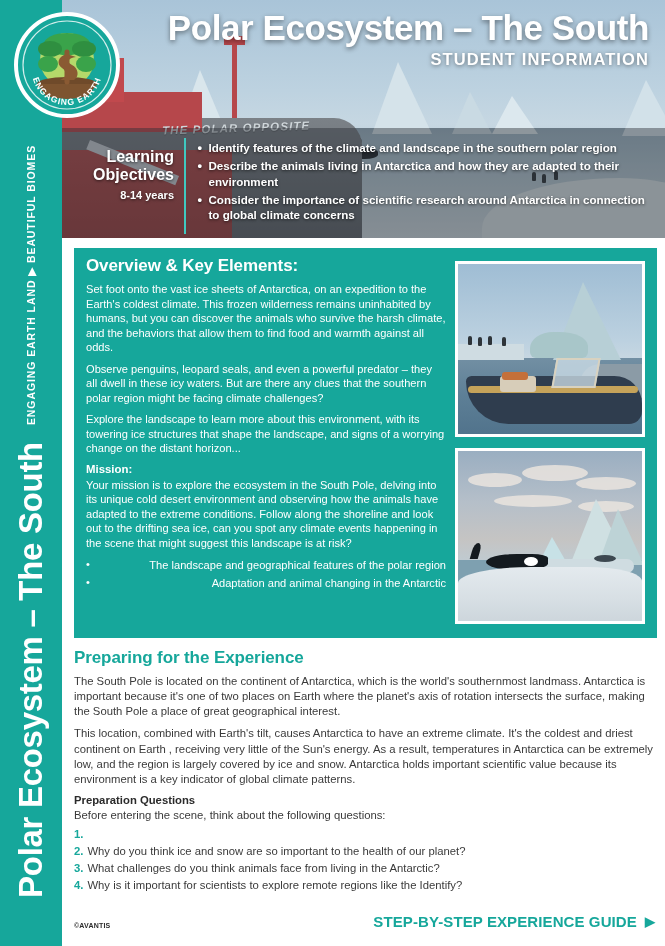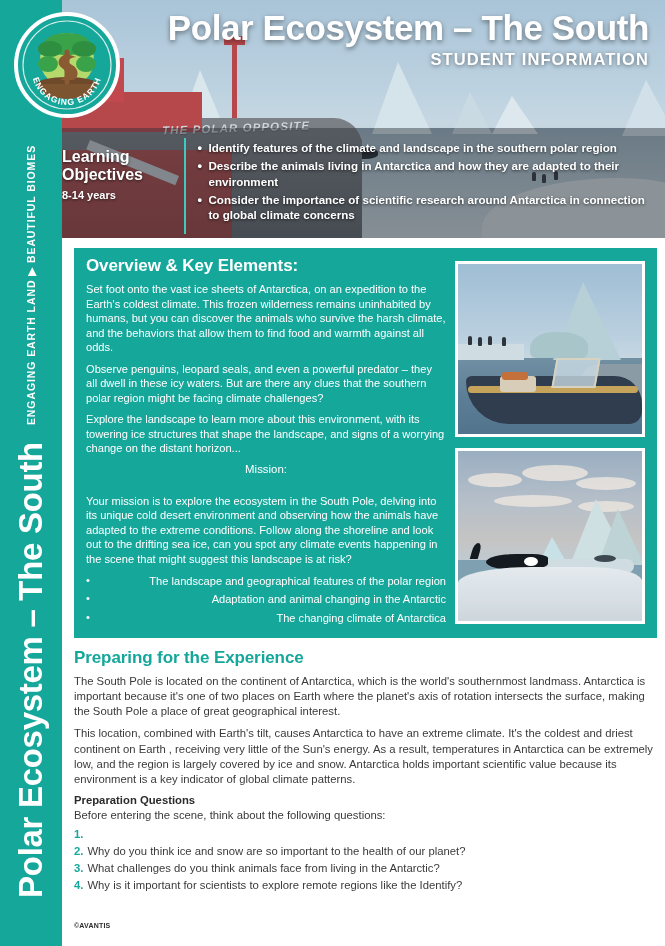--- a/index.html
+++ b/index.html
@@ -236,21 +236,21 @@
     left: 0; top: 134px;
     width: 603px;
     height: 104px;
     display: flex;
     align-items: flex-start;
   }
   .obj-label {
     width: 122px;
     padding-top: 14px;
     padding-right: 10px;
-    text-align: left;
+    text-align: right;
     color: #ffffff;
     text-shadow: 0 1px 3px rgba(0,0,0,.6);
   }
   .obj-label-main {
     font-size: 16px;
     font-weight: bold;
     line-height: 1.12;
   }
   .obj-label-age {
     font-size: 11px;
@@ -320,23 +320,22 @@
   }
   .panel-p {
     color: #ffffff;
     font-size: 11.1px;
     line-height: 1.31;
     margin-bottom: 7px;
   }
   .panel-sub {
     color: #ffffff;
     font-size: 11.4px;
-    font-weight: normal;
-    margin-bottom: 19px;
-    text-align: center;
+    font-weight: bold;
+    margin-bottom: 3px;
   }
   .panel-li {
     color: #ffffff;
     font-size: 11.1px;
     line-height: 1.34;
     margin-bottom: 4px;
     padding-left: 9px;
     position: relative;
     text-align: right;
   }
@@ -631,21 +630,20 @@
   <div class="panel">
     <div class="panel-inner">
       <div class="panel-h">Overview &amp; Key Elements:</div>
       <div class="panel-p">Set foot onto the vast ice sheets of Antarctica, on an expedition to the Earth's coldest climate. This frozen wilderness remains uninhabited by humans, but you can discover the animals who survive the harsh climate, and the behaviors that allow them to find food and warmth against all odds.</div>
       <div class="panel-p">Observe penguins, leopard seals, and even a powerful predator – they all dwell in these icy waters. But are there any clues that the southern polar region might be facing climate challenges?</div>
       <div class="panel-p">Explore the landscape to learn more about this environment, with its towering ice structures that shape the landscape, and signs of a worrying change on the distant horizon...</div>
       <div class="panel-sub">Mission:</div>
       <div class="panel-p">Your mission is to explore the ecosystem in the South Pole, delving into its unique cold desert environment and observing how the animals have adapted to the extreme conditions. Follow along the shoreline and look out to the drifting sea ice, can you spot any climate events happening in the scene that might suggest this landscape is at risk?</div>
       <div class="panel-li">The landscape and geographical features of the polar region</div>
       <div class="panel-li">Adaptation and animal changing in the Antarctic</div>
-      <div class="panel-li">The changing climate of Antarctica</div>
     </div>
 
     <div class="panel-img panel-img-1">
       <div class="img1-sky"></div>
       <div class="img1-sea2"></div>
       <div class="img1-shelf"></div>
       <div class="peng" style="left:10px; top:72px;"></div>
       <div class="peng" style="left:20px; top:73px;"></div>
       <div class="peng" style="left:30px; top:72px;"></div>
       <div class="peng" style="left:44px; top:73px;"></div>
@@ -698,14 +696,18 @@
       <span class="q-num">3.</span>
       <span>What challenges do you think animals face from living in the Antarctic?</span>
     </div>
     <div class="q-row">
       <span class="q-num">4.</span>
       <span>Why is it important for scientists to explore remote regions like the Identify?</span>
     </div>
   </div>
 
   <div class="footer-copy">©AVANTIS</div>
+  <div class="footer-cta">
+    <span>STEP-BY-STEP EXPERIENCE GUIDE</span>
+    <span class="cta-arrow">▶</span>
+  </div>
 
 </div>
 
 </body></html>

